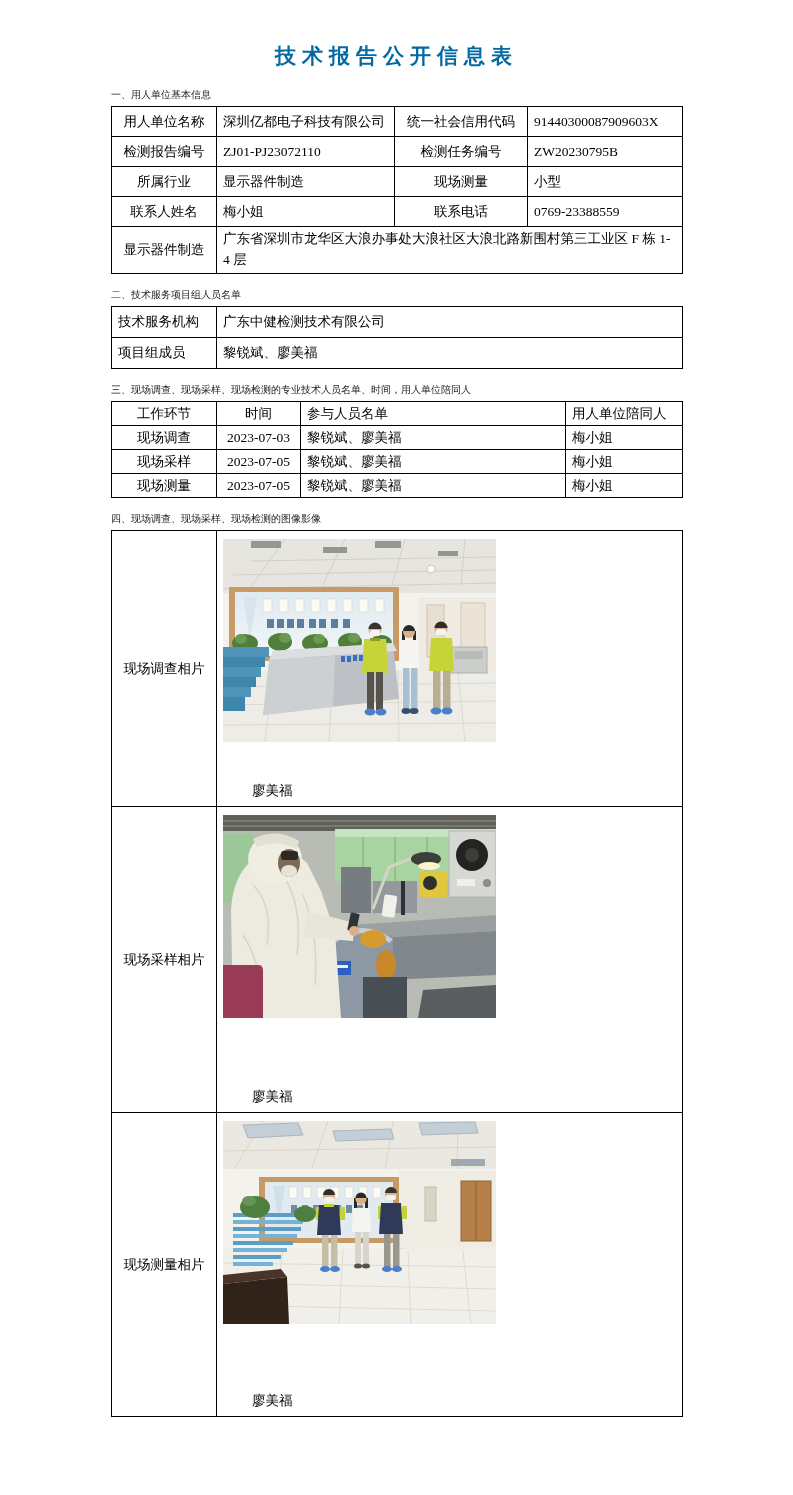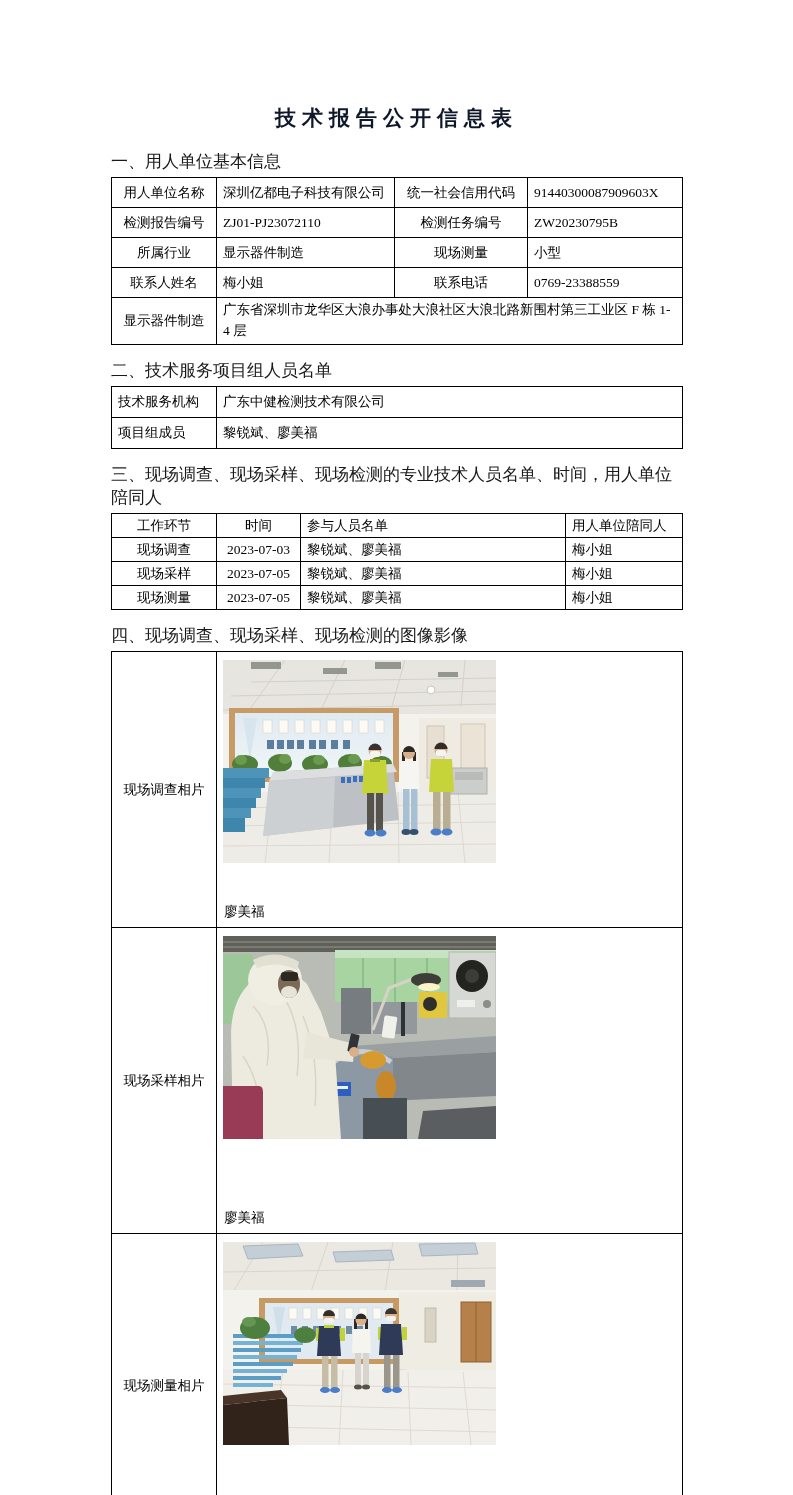--- a/index.html
+++ b/index.html
@@ -6,28 +6,28 @@
   .page{
     position:relative;
     width:793px;height:1495px;
     background:#ffffff;
     font-family:"Liberation Serif","DejaVu Serif",serif;
     color:#000;
     overflow:hidden;
   }
   .content{width:571px;margin-left:111px;}
   .doc-title{
-    margin:0;padding-top:104px;
+    margin:0;padding-top:42px;
     text-align:center;
     font-size:21px;font-weight:bold;
     letter-spacing:6px;
-    color:#0f172a;
+    color:#0369a1;
   }
   .sec-heading{
-    font-size:17px;font-weight:normal;color:#1a1a1a;
+    font-size:10px;font-weight:normal;color:#1a1a1a;
     margin:14px 0 4px 0;
   }
   .sec-heading.first{margin-top:18px;}
   table{border-collapse:collapse;table-layout:fixed;width:571px;}
   td,th{
     border:1px solid #000;
     font-size:13.5px;font-weight:normal;
     padding:2px 6px;
     vertical-align:middle;
     overflow:hidden;
@@ -47,20 +47,21 @@
   .photo-cell{
     display:flex;flex-direction:column;
     height:100%;box-sizing:border-box;
     padding:8px 6px 4px 6px;
   }
   .photo-cell svg{display:block;flex:0 0 auto;}
   .photo-caption{
     margin-top:auto;
     font-size:13.5px;
     padding:0 0 2px 1px;
+    margin-left:28px;
   }
   .r1 .photo-cell{height:275px;}
   .r2 .photo-cell{height:305px;}
   .r3 .photo-cell{height:303px;}
 </style>
 </head>
 <body>
 
 <div class="page">
   <div class="content">

